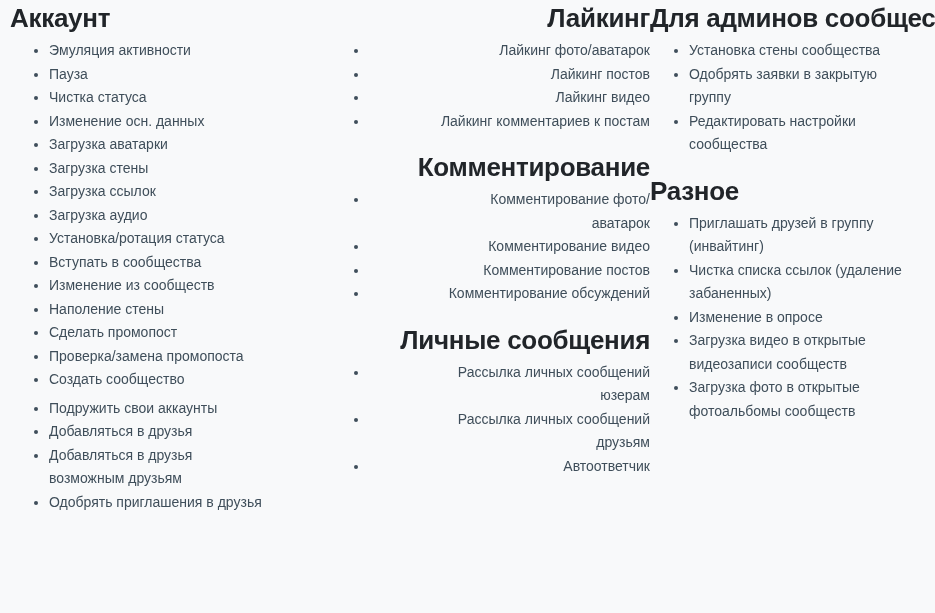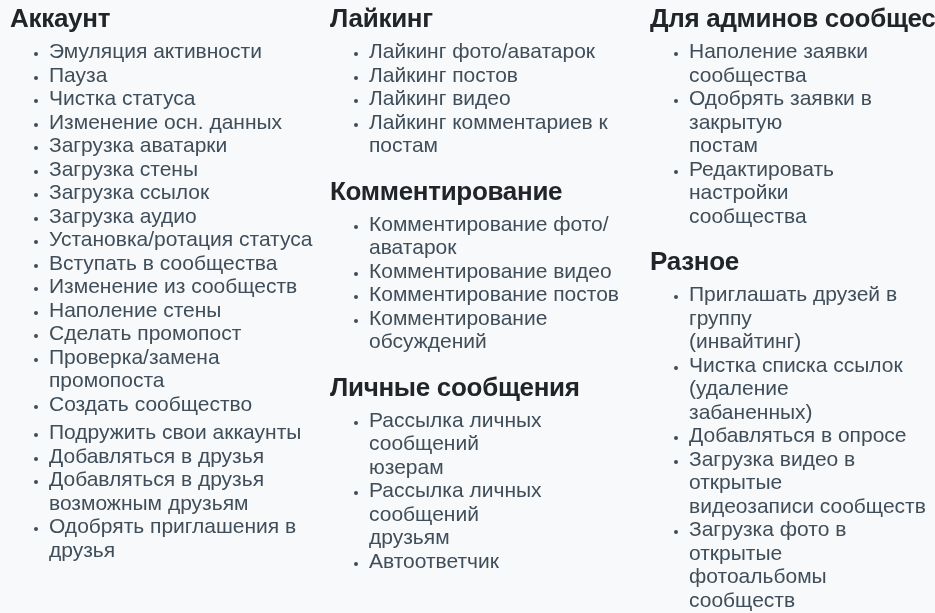--- a/index.html
+++ b/index.html
@@ -19,39 +19,39 @@
     background: var(--bg);
     font-family: "Liberation Sans", "DejaVu Sans", sans-serif;
   }
   .page {
     display: flex;
     padding: 2px 18px 0 10px;
     width: 935px;
   }
   .col { flex: 0 0 auto; }
   .col-1 { width: 320px; }
-  .col-2 { width: 320px; }
+  .col-2 { width: 320px; text-align: right; }
   .col-3 { width: 285px; }
   h2.section-title {
     margin: 18px 0 0 0;
     font-size: 26px;
     line-height: 32px;
     font-weight: 700;
     letter-spacing: -0.3px;
     color: var(--heading);
     white-space: nowrap;
   }
   .section:first-child h2.section-title { margin-top: 0; }
   ul.feature-list {
     margin: 5px 0 0 0;
     padding: 0 0 0 39px;
     list-style: disc outside;
   }
   li.feature-item {
-    font-size: 21px;
+    font-size: 14px;
     line-height: 23.5px;
     color: var(--text);
     white-space: pre-line;
   }
   li.feature-item::marker {
     color: var(--text);
     font-size: 13px;
   }
 </style>
 </head>
@@ -117,35 +117,35 @@
           <li class="feature-item">Рассылка личных сообщений
 друзьям</li>
           <li class="feature-item">Автоответчик</li>
         </ul>
       </section>
     </div>
     <div class="col col-3">
       <section class="section">
         <h2 class="section-title">Для админов сообществ</h2>
         <ul class="feature-list">
-          <li class="feature-item">Наполение заявки сообщества</li>
+          <li class="feature-item">Установка стены сообщества</li>
           <li class="feature-item">Одобрять заявки в закрытую
-постам</li>
+группу</li>
           <li class="feature-item">Редактировать настройки
 сообщества</li>
         </ul>
       </section>
       <section class="section">
         <h2 class="section-title">Разное</h2>
         <ul class="feature-list">
           <li class="feature-item">Приглашать друзей в группу
 (инвайтинг)</li>
           <li class="feature-item">Чистка списка ссылок (удаление
 забаненных)</li>
-          <li class="feature-item">Добавляться в опросе</li>
+          <li class="feature-item">Изменение в опросе</li>
           <li class="feature-item">Загрузка видео в открытые
 видеозаписи сообществ</li>
           <li class="feature-item">Загрузка фото в открытые
 фотоальбомы сообществ</li>
         </ul>
       </section>
     </div>
   </div>
 
 </body></html>

